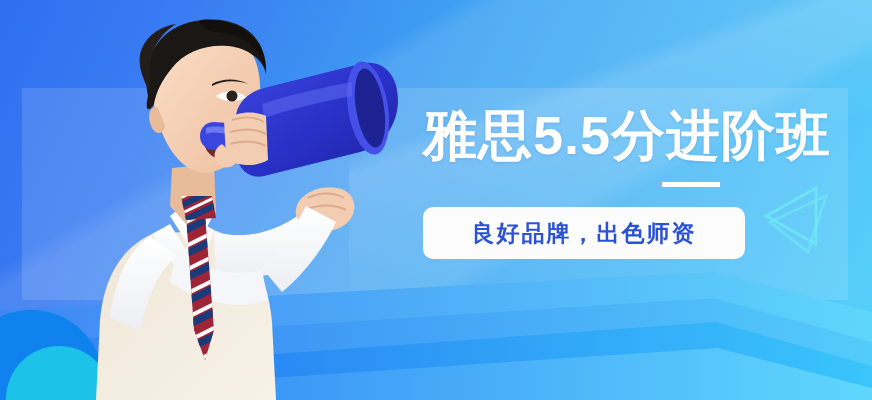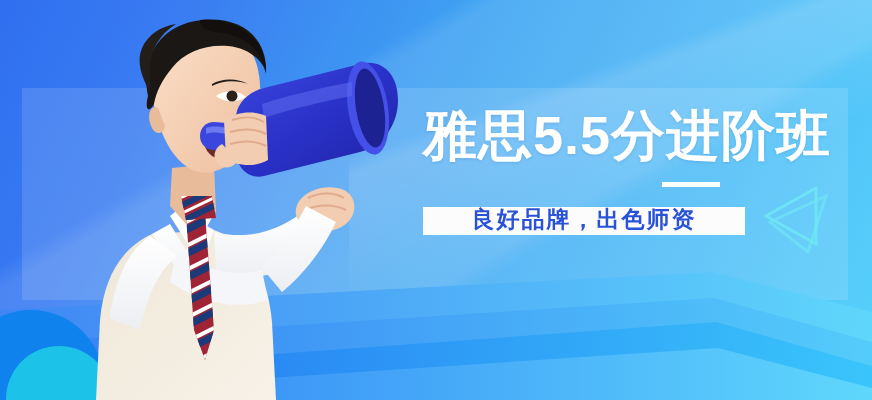--- a/index.html
+++ b/index.html
@@ -59,23 +59,23 @@
     width:58px;height:5px;background:#ffffff;
     margin:16px 0 0 239px;
   }
   .subtitle{
     margin-top:16px;margin-left:101px;
     font-size:29px;line-height:36px;color:#ffffff;font-weight:400;
     letter-spacing:2px;white-space:nowrap;
     text-shadow:0 1px 3px rgba(30,80,160,.18);
   }
   .badge{
-    margin-top:20px;width:322px;height:28px;
+    margin-top:20px;width:322px;height:52px;
     background:#fcfcfc;
-    display:flex;align-items:flex-end;justify-content:center;
+    display:flex;align-items:center;justify-content:center;border-radius:10px;
   }
   .badge span{
     font-size:23px;font-weight:bold;color:#2a52d6;letter-spacing:2px;
     white-space:nowrap;
   }
 
   
   .person{position:absolute;left:0;top:0;width:420px;height:400px;}
 </style>
 </head>

